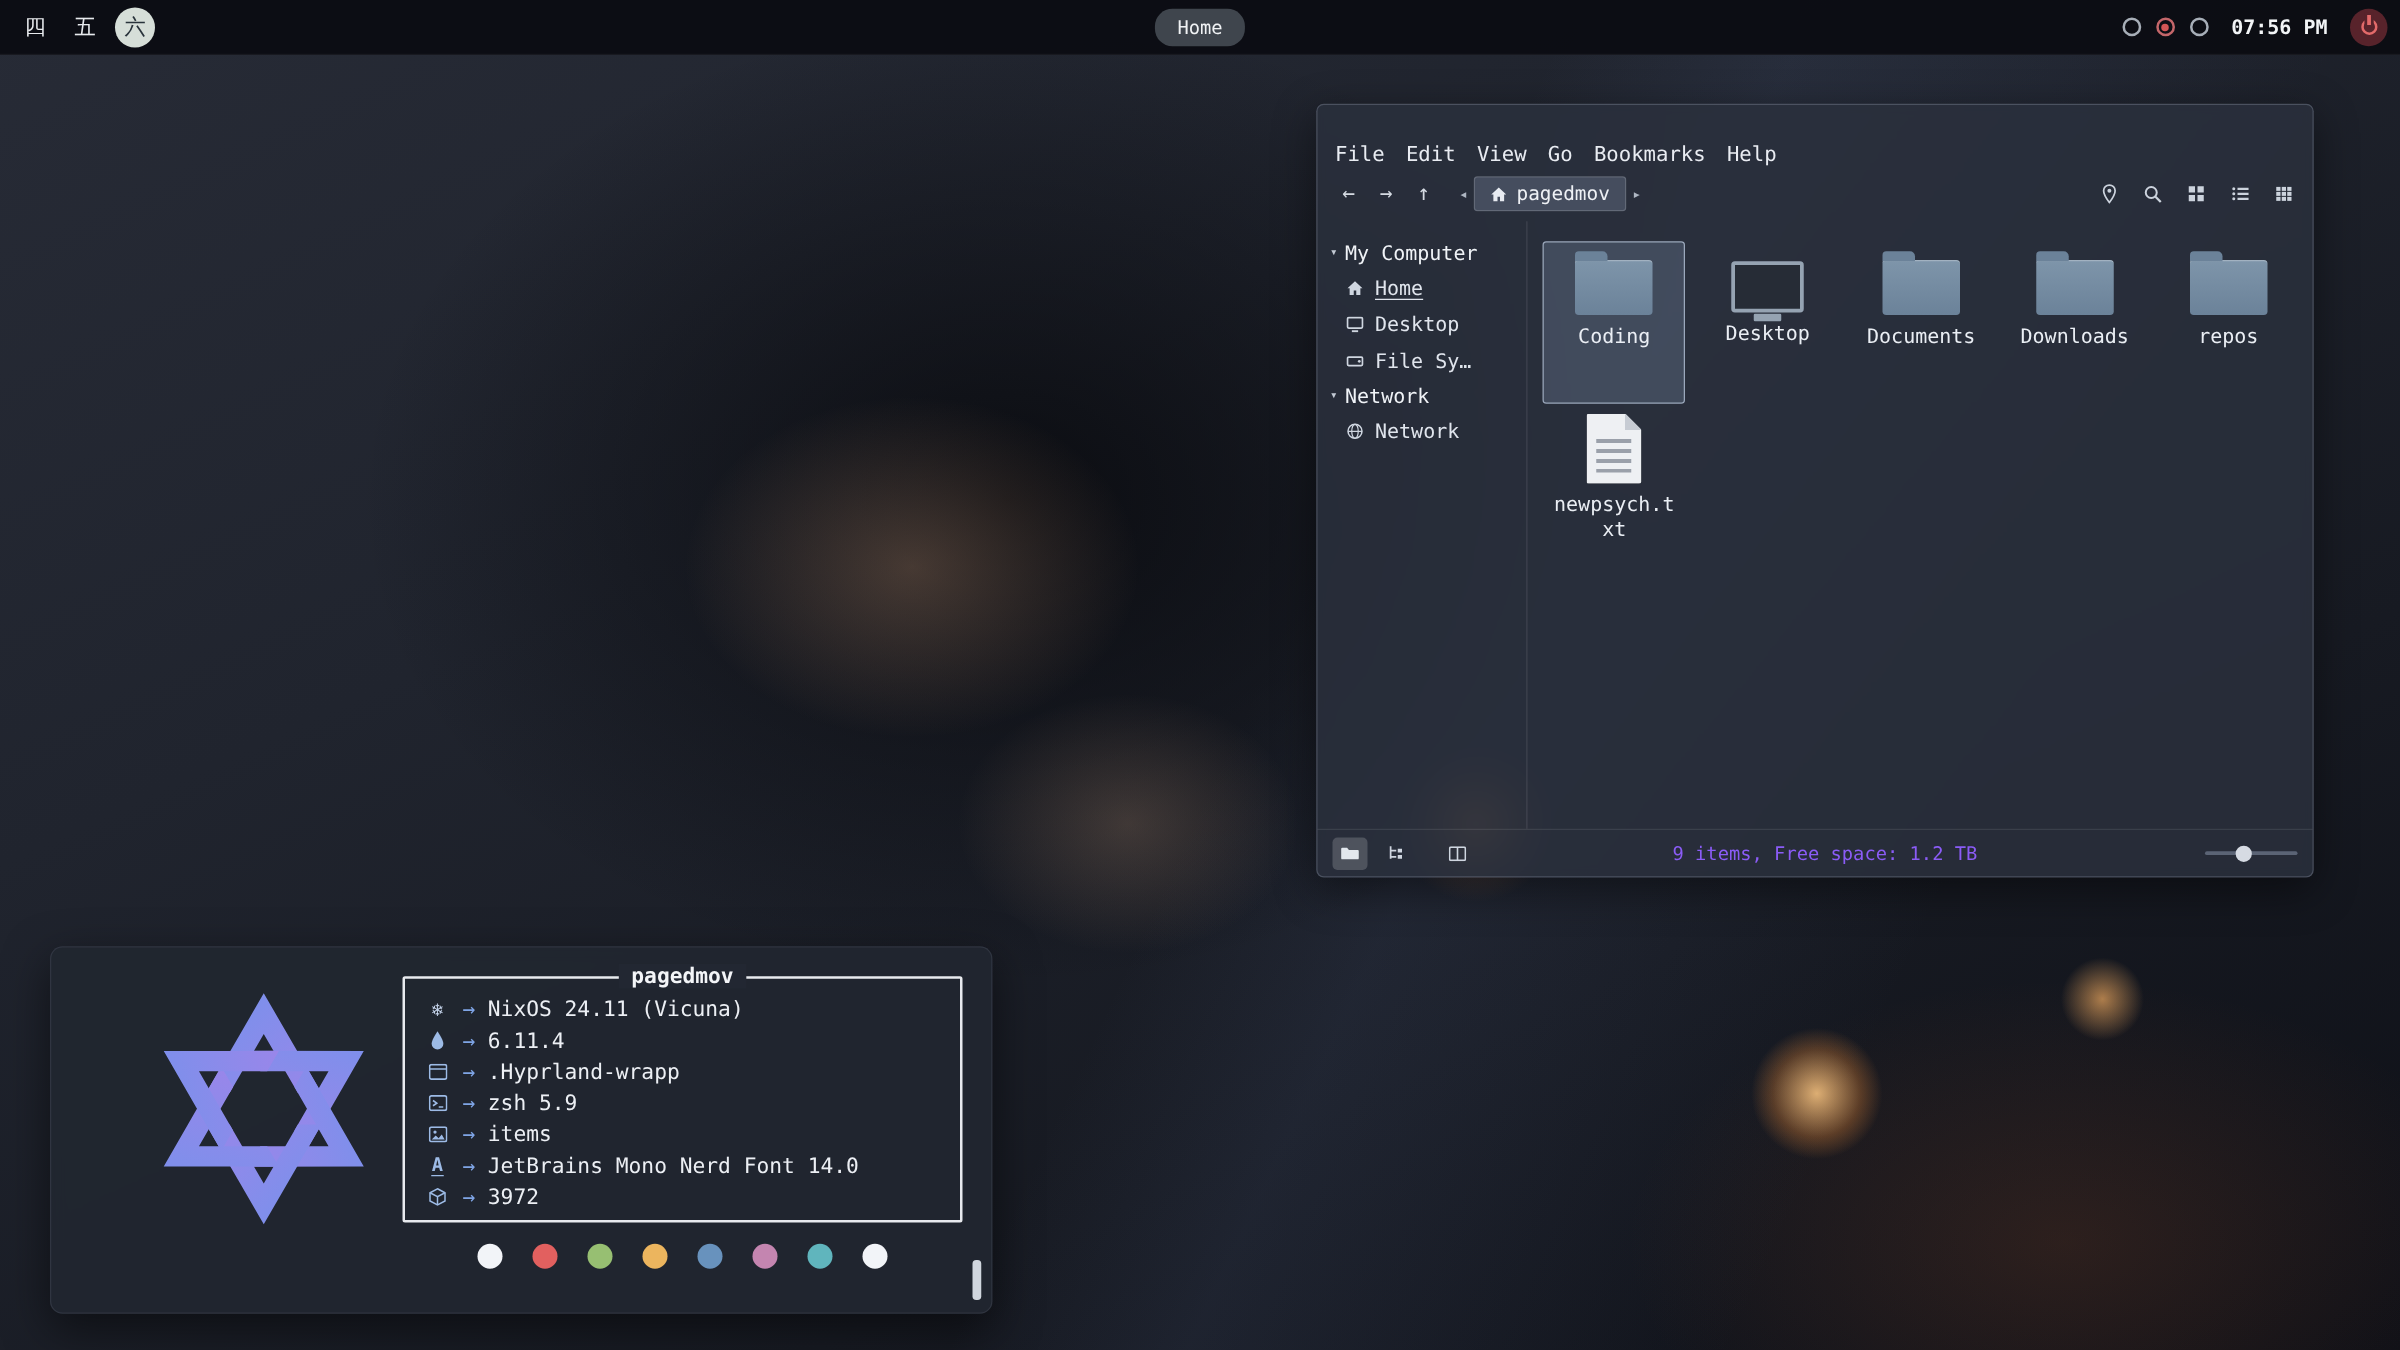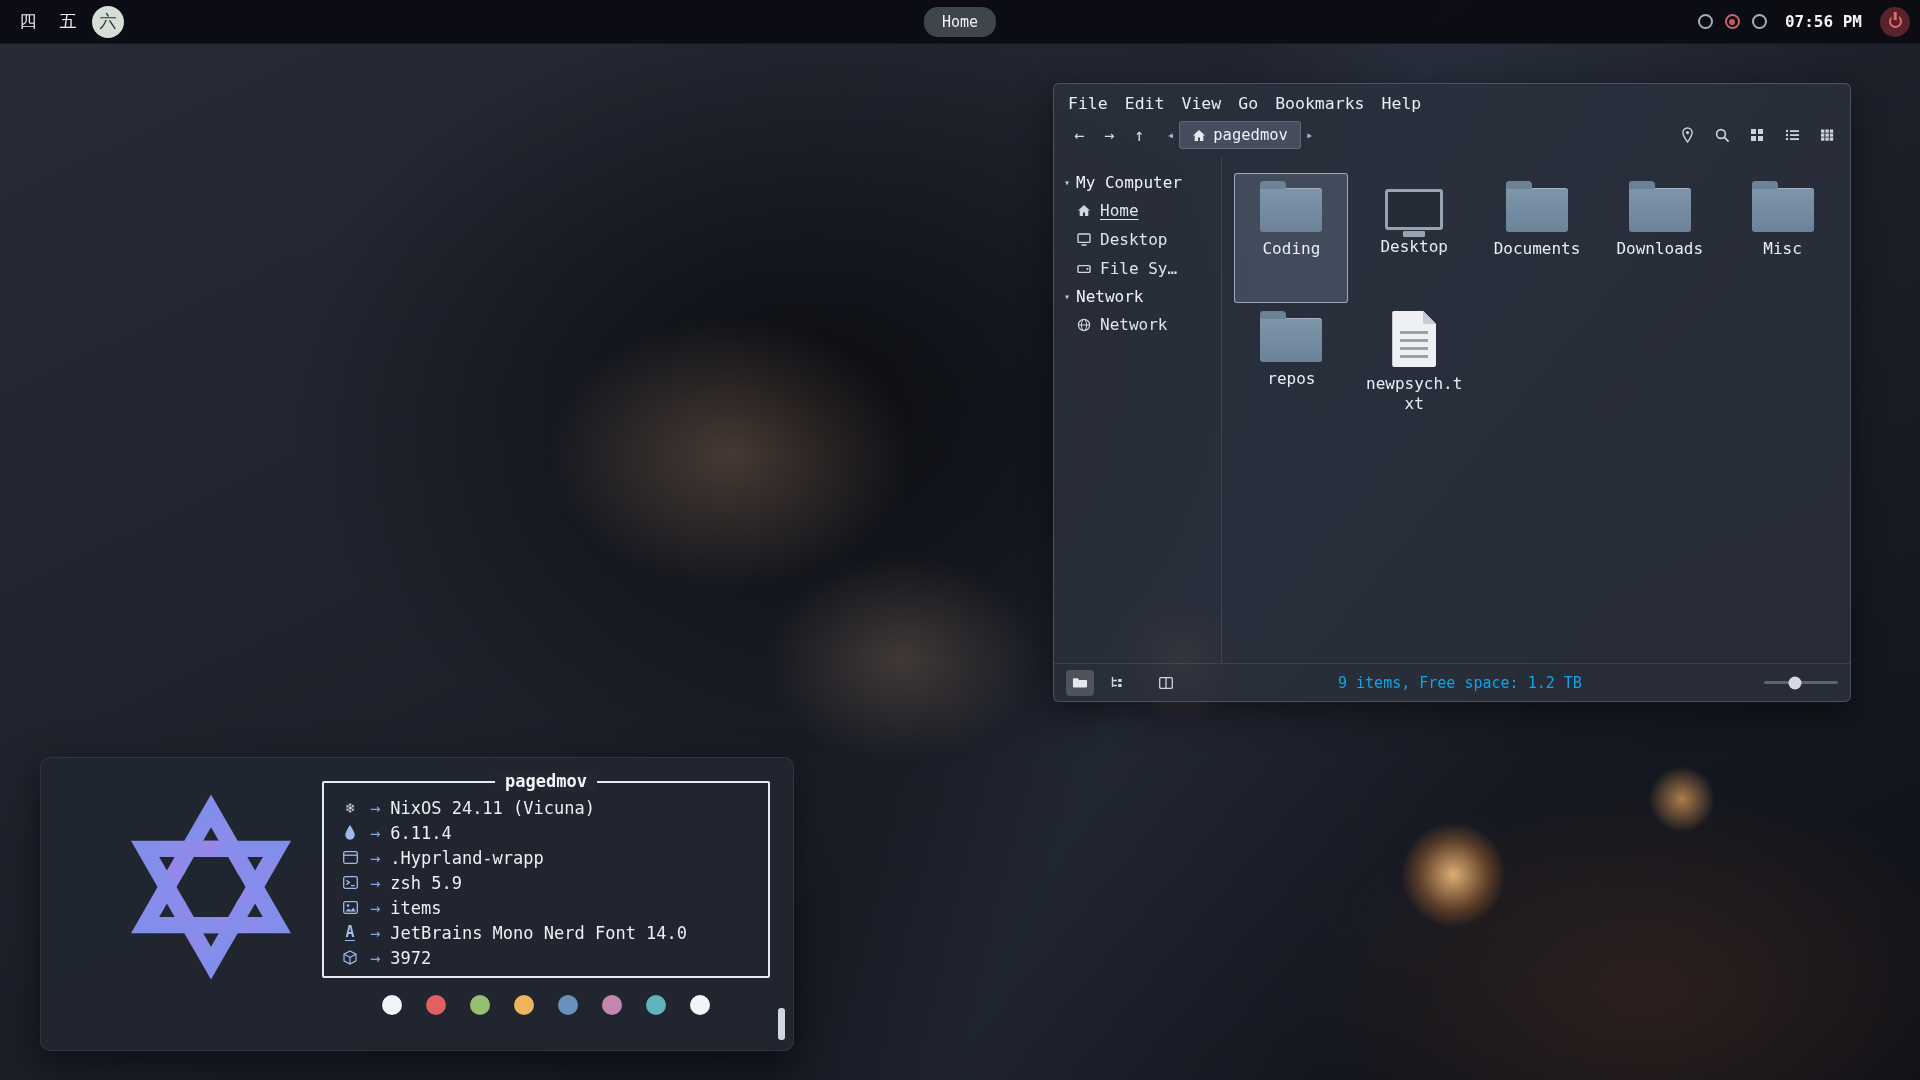--- a/index.html
+++ b/index.html
@@ -42,21 +42,21 @@
   .power-glyph { position:relative; width:13px; height:13px; border:2px solid #e36a6a; border-radius:50%; }
   .power-glyph::after { content:''; position:absolute; top:-5px; left:50%; transform:translateX(-50%);
     width:2.5px; height:8px; background:#e36a6a; box-shadow:0 0 0 2.2px #58232b; }
 
   
   .fm { position:absolute; left:1053px; top:83px; width:798px; height:619px;
     background:rgba(42,48,60,0.86); border:1px solid rgba(165,175,195,0.28);
     border-radius:6px; box-shadow:0 10px 34px rgba(0,0,0,0.45); color:#dde2ea;
     display:flex; flex-direction:column; z-index:20; backdrop-filter:blur(4px); }
   .fm-menubar { display:flex; gap:17px; padding:10px 14px 4px; font-size:16.5px; color:#e9ecf2; }
-  .fm-menubar span { cursor:default; }
+  .fm-menubar span { cursor:default;margin-top:20px; }
   .fm-toolbar { display:flex; align-items:center; padding:4px 10px 8px; }
   .nav-btn { width:30px; height:26px; display:flex; align-items:center; justify-content:center;
     font-size:17px; color:#d5dae2; border-radius:4px; }
   .path-group { display:flex; align-items:center; margin-left:8px; }
   .path-chevron { font-size:12px; color:#aeb6c2; padding:0 5px; }
   .path-seg { display:flex; align-items:center; gap:7px; background:#454d5e;
     border:1px solid rgba(255,255,255,0.16); border-radius:3px; padding:4px 12px;
     font-size:15.5px; color:#eef1f5; }
   .tool-right { margin-left:auto; display:flex; align-items:center; gap:9px; }
   .tool-btn { width:26px; height:24px; display:flex; align-items:center; justify-content:center;
@@ -86,21 +86,21 @@
   .icon-display::after { content:''; position:absolute; left:50%; transform:translateX(-50%);
     bottom:-10px; width:22px; height:6px; background:#95a3b2; border-radius:1px; }
   .icon-textfile { position:relative; width:44px; height:56px; margin-top:2px;
     background:#eef0f3; border-radius:2px; box-shadow:0 1px 3px rgba(0,0,0,0.35);
     clip-path:polygon(0 0, 31px 0, 44px 13px, 44px 56px, 0 56px); }
   .icon-textfile::before { content:''; position:absolute; top:0; right:0; width:13px; height:13px;
     background:linear-gradient(225deg, transparent 0 49%, #c6cbd3 49% 100%); }
   .icon-textfile::after { content:''; position:absolute; left:8px; right:8px; top:20px; height:27px;
     background:repeating-linear-gradient(#9aa0aa 0 3px, transparent 3px 8px); }
   .fm-statusbar { height:38px; border-top:1px solid rgba(255,255,255,0.09);
-    display:flex; align-items:center; padding:0 12px; gap:8px; font-size:15px; color:#0ea5e9; }
+    display:flex; align-items:center; padding:0 12px; gap:8px; font-size:15px; color:#8b5cf6; }
   .sb-btn { width:28px; height:26px; display:flex; align-items:center; justify-content:center; border-radius:4px; }
   .sb-btn.active { background:rgba(255,255,255,0.18); }
   .status-text { margin-left:150px; }
   .slider { margin-left:auto; width:74px; height:3px; background:#5b6475; border-radius:2px; position:relative; }
   .slider-thumb { position:absolute; left:42%; top:50%; transform:translate(-50%,-50%);
     width:13px; height:13px; border-radius:50%; background:#d6dbe3; }
 
   
   .term { position:absolute; left:40px; top:757px; width:754px; height:294px;
     background:rgba(33,38,48,0.94); border-radius:10px; border:1px solid rgba(120,130,150,0.18);
@@ -277,24 +277,20 @@
           <span class="icon-display"></span>
           <span class="file-label">Desktop</span>
         </div>
         <div class="file-item">
           <span class="icon-folder"></span>
           <span class="file-label">Documents</span>
         </div>
         <div class="file-item">
           <span class="icon-folder"></span>
           <span class="file-label">Downloads</span>
-        </div>
-        <div class="file-item">
-          <span class="icon-folder"></span>
-          <span class="file-label">Misc</span>
         </div>
         <div class="file-item">
           <span class="icon-folder"></span>
           <span class="file-label">repos</span>
         </div>
         <div class="file-item">
           <span class="icon-textfile"></span>
           <span class="file-label">newpsych.txt</span>
         </div>
       </div>

